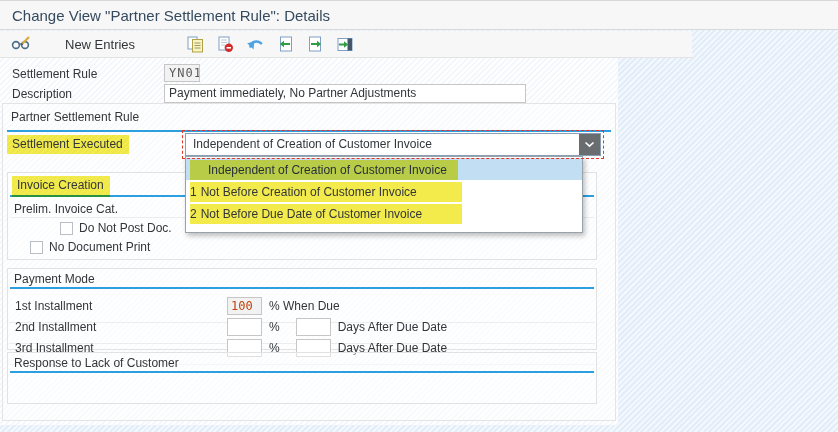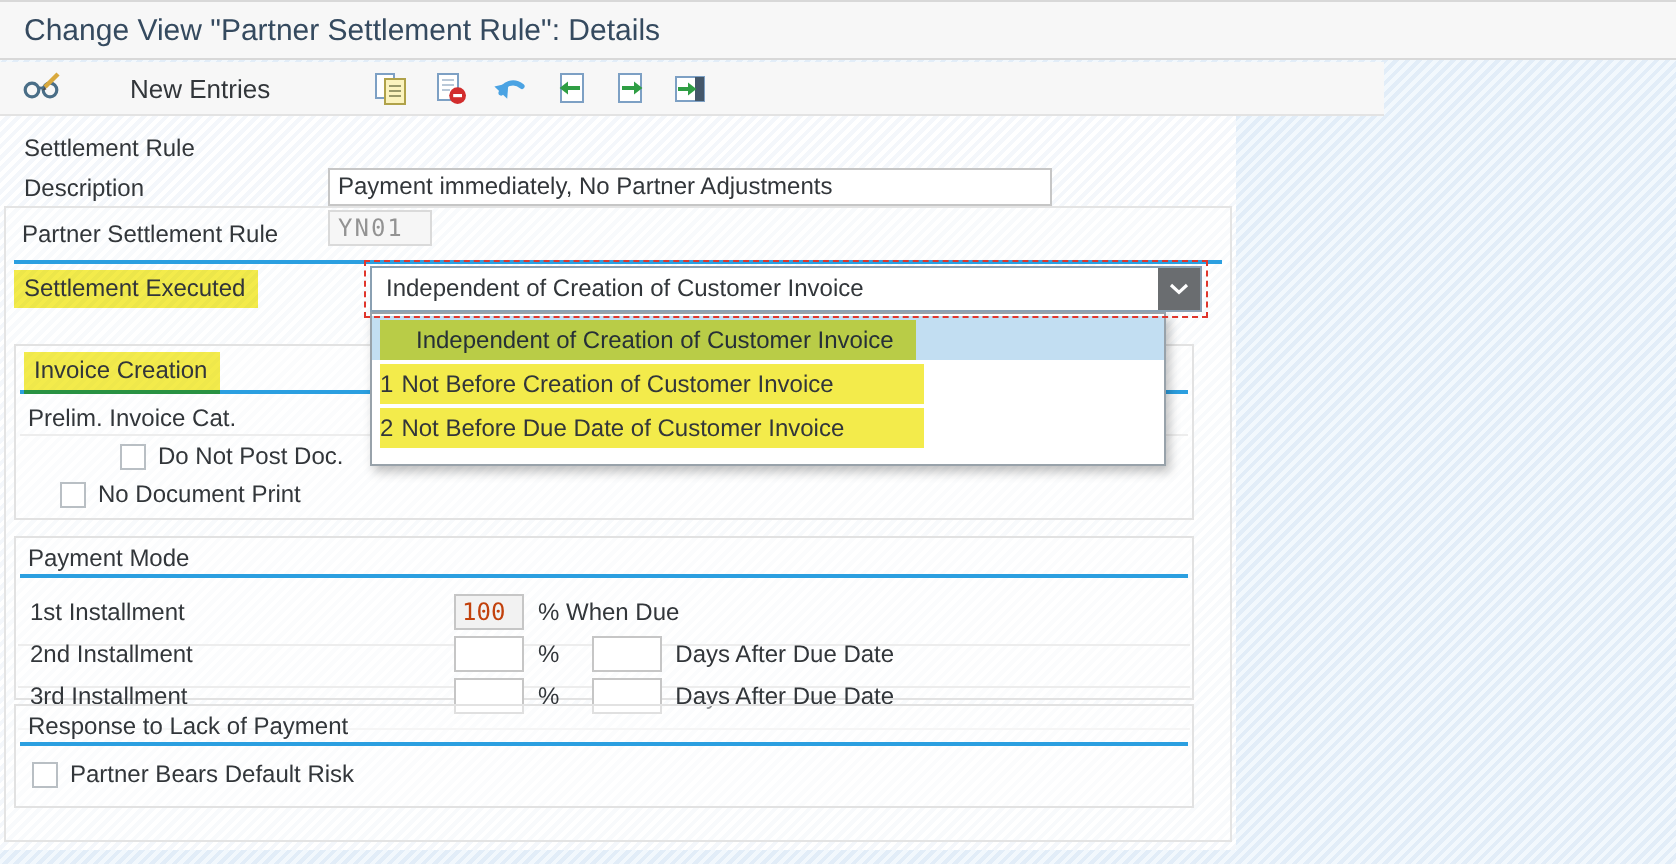--- a/index.html
+++ b/index.html
@@ -176,21 +176,21 @@
           <path d="M3 8.5 H9.5" stroke="#2f9e44" stroke-width="2"></path>
           <path d="M8 5.3 L12.2 8.5 L8 11.7 Z" fill="#2f9e44"></path>
         </svg>
       </span>
     </div>
   </div>
 
   <div class="client">
 
     <span class="lbl" style="left:12px; top:9px;">Settlement Rule</span>
-    <div class="field ro mono" style="left:164px; top:6px; width:52px; height:18px;margin-top:41px;">YN01</div>
+    <div class="field ro mono" style="left:164px; top:6px; width:36px; height:18px;">YN01</div>
 
     <span class="lbl" style="left:12px; top:29px;">Description</span>
     <div class="field" style="left:164px; top:26px; width:362px; height:19px; line-height:17px;">Payment immediately, No Partner Adjustments</div>
 
     <div class="obox">
 
       <span class="lbl" style="left:8px; top:6px;text-align:center;">Partner Settlement Rule</span>
       <div class="blue-line" style="left:4px; right:4px; top:26px;"></div>
 
       <span class="hl" style="position:absolute; left:4px; top:31px;">Settlement Executed</span>
@@ -254,24 +254,20 @@
           <span class="plabel">3rd Installment</span>
           <span class="pfield"></span>
           <span class="psuffix">%</span>
           <span class="pfield pdays"></span>
           <span class="pdayslbl">Days After Due Date</span>
         </div>
       </div>
 
       <div class="ibox" style="left:4px; top:248px; width:590px; height:52px;">
         <div style="position:relative; height:20px;">
-          <span class="lbl" style="left:6px; top:3px;">Response to Lack of Payment</span>
+          <span class="lbl" style="left:6px; top:3px;">Response to Lack of Customer</span>
           <div class="blue-line" style="left:2px; right:2px; bottom:0;"></div>
-        </div>
-        <div class="cbrow" style="left:8px; top:27px;">
-          <span class="cb"></span>
-          <span>Partner Bears Default Risk</span>
         </div>
       </div>
 
     </div>
   </div>
 </div>
 
 </body></html>

